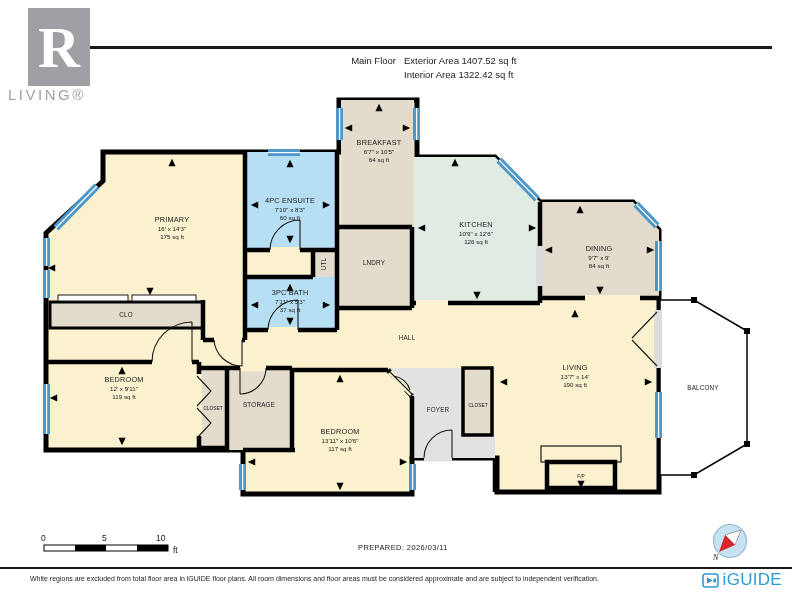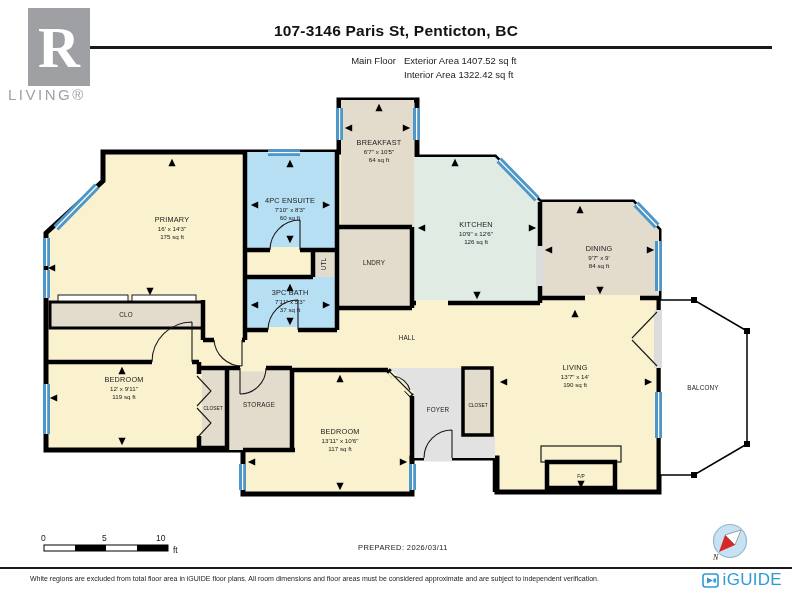--- a/index.html
+++ b/index.html
@@ -27,21 +27,20 @@
   .sm{font-size:6.3px;letter-spacing:.2px;}
   .xs{font-size:4.8px;}
   .prep{font-size:7.5px;letter-spacing:.4px;}
   .scalenum{font-size:8.5px;}
 </style>
 </head>
 <body>
 
 <div id="stage">
 
-  <div class="abs" id="title">107-3146 Paris St, Penticton, BC</div>
   <div class="abs" id="headrule"></div>
   <div class="abs" id="floorlabel">Main Floor</div>
   <div class="abs" id="extarea">Exterior Area 1407.52 sq ft</div>
   <div class="abs" id="intarea">Interior Area 1322.42 sq ft</div>
 
   <div class="abs" id="rblock">
       <span>R</span>
     </div>
   <div class="abs" id="rword">LIVING®</div>
 

